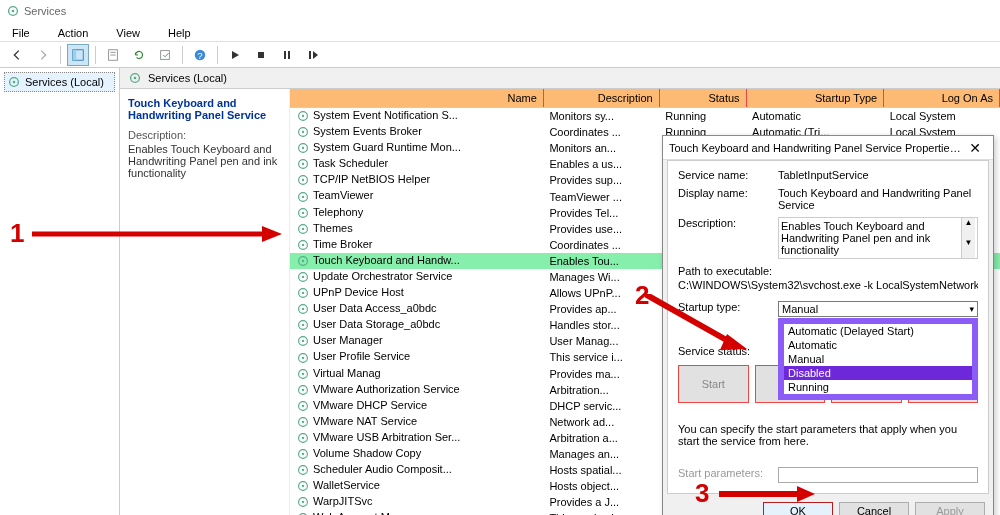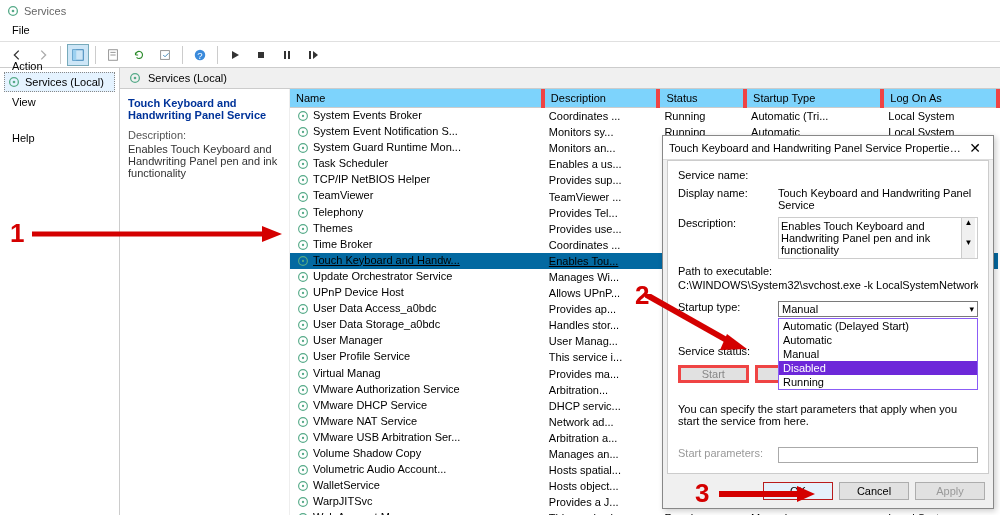--- a/index.html
+++ b/index.html
@@ -1,61 +1,61 @@
 <!DOCTYPE html>
 <html><head>
 <meta charset="utf-8">
 <style>
 * { box-sizing: border-box; margin: 0; padding: 0; font-family: "Segoe UI", Tahoma, sans-serif; font-size: 11px; }
 body { background: #fff; width: 1000px; height: 515px; overflow: hidden; position: relative; }
 .titlebar { height: 22px; display: flex; align-items: center; padding: 0 6px; color: #666; }
 .titlebar .gear { width: 14px; height: 14px; margin-right: 4px; color:#5a8; }
-.menubar { height: 20px; display: flex; align-items: flex-start; padding: 0 4px; gap: 20px; border-bottom: 1px solid #e0e0e0; flex-direction: column;}
+.menubar { height: 20px; display: flex; align-items: flex-end; padding: 0 4px; gap: 12px; border-bottom: 1px solid #e0e0e0;}
 .menubar span { padding: 2px 8px; cursor: default; }
 .toolbar { height: 26px; display: flex; align-items: center; padding: 0 6px; gap: 4px; border-bottom: 1px solid #ccc; }
 .toolbar .btn { width: 22px; height: 22px; display:flex; align-items:center; justify-content:center; border:1px solid transparent; color:#555;}
 .toolbar .btn.sel { background:#cde6f7; border:1px solid #7ab; }
 .toolbar .sep { width:1px; height:18px; background:#ccc; margin:0 2px;}
 .main { display:flex; height: calc(515px - 22px - 20px - 26px); }
 .tree { width:120px; border-right:1px solid #ccc; padding:4px;}
 .tree-item { display:flex; align-items:center; gap:4px; padding:2px; background:#e5f3ff; border:1px dotted #888;}
 .content { flex:1; display:flex; flex-direction:column;}
 .content-header { background:#f0f0f0; border-bottom:1px solid #ccc; padding:3px 8px; display:flex; align-items:center; gap:6px;}
 .content-body { flex:1; display:flex; overflow:hidden;}
 .left-pane { width:170px; padding:8px; border-right:1px solid #eee;}
 .left-pane h4 { font-weight:bold; margin-bottom:8px; color:#003399;}
 .left-pane .lbl { color:#555; margin-bottom:2px;}
 .left-pane .desc { color:#333;}
 .list { flex:1; overflow:auto;}
 table { border-collapse:collapse; width:100%; table-layout:fixed;}
-th { text-align:left; font-weight:normal; padding:3px 6px; border-right:4px solid #ef4444; border-bottom:1px solid #ccc; background:#7dd3fc; position:sticky; top:0;}
+th { text-align:right; font-weight:normal; padding:3px 6px; border-right:1px solid #ef4444; border-bottom:1px solid #ccc; background:#fdba74; position:sticky; top:0;}
 td { padding:1px 6px; white-space:nowrap; overflow:hidden; text-overflow:ellipsis; border-bottom:0;}
-tr.selected td { background:#0369a1;text-decoration:underline;}
+tr.selected td { background:#86efac;}
 .svc-icon { width:14px; height:14px; display:inline-block; vertical-align:middle; margin-right:3px;}
 
 .dialog { position:absolute; right:6px; top:135px; width:332px; background:#f0f0f0; border:1px solid #888; box-shadow:2px 2px 6px rgba(0,0,0,0.2);}
 .dlg-title { height:24px; display:flex; align-items:center; padding:0 6px; background:#fff; border-bottom:1px solid #ddd;}
 .dlg-title span { flex:1; overflow:hidden; text-overflow:ellipsis; white-space:nowrap;}
 .dlg-close { width:24px; text-align:center; font-size:14px; cursor:default;}
 .tabs { display:flex; background:#f0f0f0; padding:4px 4px 0 4px; gap:0;}
 .tab { padding:3px 10px; border:1px solid #ccc; border-bottom:none; background:#f0f0f0; font-size:11px;}
 .tab.active { background:#fff; border-bottom:1px solid #fff; position:relative; top:1px;}
 .tab-body { background:#fff; border:1px solid #ccc; margin:0 4px; padding:8px 10px 4px 10px;}
 .frow { display:flex; margin-bottom:6px; align-items:flex-start;}
 .frow .lab { width:100px; flex-shrink:0;}
 .frow .val { flex:1;}
 .textbox { border:1px solid #aaa; background:#fff; padding:1px 3px; width:100%;}
 .combo-wrap { position:relative; flex:1;}
 .combo { border:1px solid #7a7a7a; background:#fff; padding:1px 3px; display:flex; justify-content:space-between; align-items:center;}
 .combo .arrow { font-size:9px;}
-.dropdown { position:absolute; top:17px; left:0; right:0; background:#fff; border:1px solid #8b5cf6; z-index:5;}
+.dropdown { position:absolute; top:17px; left:0; right:0; background:#fff; border:6px solid #8b5cf6; z-index:5;}
 .dropdown div { padding:1px 4px;}
 .dropdown div.hl { background:#6d28d9; color:#fff;}
 .svcbtns { display:flex; gap:6px; margin:8px 0;}
-.svcbtns button { flex:1; padding:0 0; background:#e1e1e1; border:3px solid #ef4444; color:#888;}
+.svcbtns button { flex:1; padding:12px 0; background:#e1e1e1; border:1px solid #ef4444; color:#888;}
 .note { margin:20px 0;}
 .dlg-buttons { display:flex; justify-content:flex-end; gap:6px; padding:8px;}
 .dlg-buttons button { width:70px; padding:2px 0; background:#e1e1e1; border:1px solid #adadad;}
 .dlg-buttons button.primary { border:1px solid #b91c1c; background:#e5f1fb;}
 .dlg-buttons button.disabled { color:#999;}
 
 .arrow-ann { position:absolute; pointer-events:none; }
 .num { color:#d40000; font-weight:bold; font-size:26px; font-family: Arial, sans-serif;}
 </style>
 </head>
@@ -187,40 +187,40 @@
             <th>Status</th>
             <th>Startup Type</th>
             <th>Log On As</th>
           </tr>
             </thead>
           <tbody id="svc-body">
               <tr class="row">
                 <td><svg class="svc-icon" viewBox="0 0 16 16">
                     <circle cx="8" cy="8" r="5" fill="none" stroke="#5a8" stroke-width="1.3"></circle>
                     <circle cx="8" cy="8" r="1.3" fill="#5a8"></circle>
+                  </svg><span>System Event Notification S...</span></td>
+                <td>Monitors sy...</td>
+                <td>Running</td>
+                <td>Automatic</td>
+                <td>Local System</td>
+              </tr>
+              <tr class="row">
+                <td><svg class="svc-icon" viewBox="0 0 16 16">
+                    <circle cx="8" cy="8" r="5" fill="none" stroke="#5a8" stroke-width="1.3"></circle>
+                    <circle cx="8" cy="8" r="1.3" fill="#5a8"></circle>
                   </svg><span>System Events Broker</span></td>
                 <td>Coordinates ...</td>
                 <td>Running</td>
                 <td>Automatic (Tri...</td>
                 <td>Local System</td>
               </tr>
               <tr class="row">
                 <td><svg class="svc-icon" viewBox="0 0 16 16">
                     <circle cx="8" cy="8" r="5" fill="none" stroke="#5a8" stroke-width="1.3"></circle>
                     <circle cx="8" cy="8" r="1.3" fill="#5a8"></circle>
-                  </svg><span>System Event Notification S...</span></td>
-                <td>Monitors sy...</td>
-                <td>Running</td>
-                <td>Automatic</td>
-                <td>Local System</td>
-              </tr>
-              <tr class="row">
-                <td><svg class="svc-icon" viewBox="0 0 16 16">
-                    <circle cx="8" cy="8" r="5" fill="none" stroke="#5a8" stroke-width="1.3"></circle>
-                    <circle cx="8" cy="8" r="1.3" fill="#5a8"></circle>
                   </svg><span>System Guard Runtime Mon...</span></td>
                 <td>Monitors an...</td>
                 <td>Running</td>
                 <td>Automatic (De...</td>
                 <td>Local System</td>
               </tr>
               <tr class="row">
                 <td><svg class="svc-icon" viewBox="0 0 16 16">
                     <circle cx="8" cy="8" r="5" fill="none" stroke="#5a8" stroke-width="1.3"></circle>
                     <circle cx="8" cy="8" r="1.3" fill="#5a8"></circle>
@@ -407,21 +407,21 @@
                   </svg><span>Volume Shadow Copy</span></td>
                 <td>Manages an...</td>
                 <td></td>
                 <td>Manual</td>
                 <td>Local System</td>
               </tr>
               <tr class="row">
                 <td><svg class="svc-icon" viewBox="0 0 16 16">
                     <circle cx="8" cy="8" r="5" fill="none" stroke="#5a8" stroke-width="1.3"></circle>
                     <circle cx="8" cy="8" r="1.3" fill="#5a8"></circle>
-                  </svg><span>Volumetric Audio Account...</span></td>
+                  </svg><span>Scheduler Audio Composit...</span></td>
                 <td>Hosts spatial...</td>
                 <td></td>
                 <td>Manual</td>
                 <td>Local Service</td>
               </tr>
               <tr class="row">
                 <td><svg class="svc-icon" viewBox="0 0 16 16">
                     <circle cx="8" cy="8" r="5" fill="none" stroke="#5a8" stroke-width="1.3"></circle>
                     <circle cx="8" cy="8" r="1.3" fill="#5a8"></circle>
                   </svg><span>WalletService</span></td>
@@ -458,20 +458,21 @@
 </div>
 
 <div class="dialog">
   <div class="dlg-title">
     <span>Touch Keyboard and Handwriting Panel Service Properties (Local C...</span>
     <div class="dlg-close">✕</div>
   </div>
   <div class="tab-body">
     <div class="frow">
         <div class="lab">Service name:</div>
+        <div class="val">TabletInputService</div>
       </div>
     <div class="frow">
         <div class="lab">Display name:</div>
         <div class="val">Touch Keyboard and Handwriting Panel Service</div>
       </div>
     <div class="frow">
         <div class="lab">Description:</div>
         <div class="val" style="border:1px solid #ccc; padding:2px 18px 2px 2px; position:relative;"><span>Enables Touch Keyboard and Handwriting Panel pen and ink functionality</span><span style="position:absolute;right:2px;top:0;bottom:0;width:14px;background:#f0f0f0;border-left:1px solid #ccc;display:flex;flex-direction:column;">
             <span style="flex:1;text-align:center;font-size:8px;">▲</span>
             <span style="flex:1;text-align:center;font-size:8px;">▼</span>

